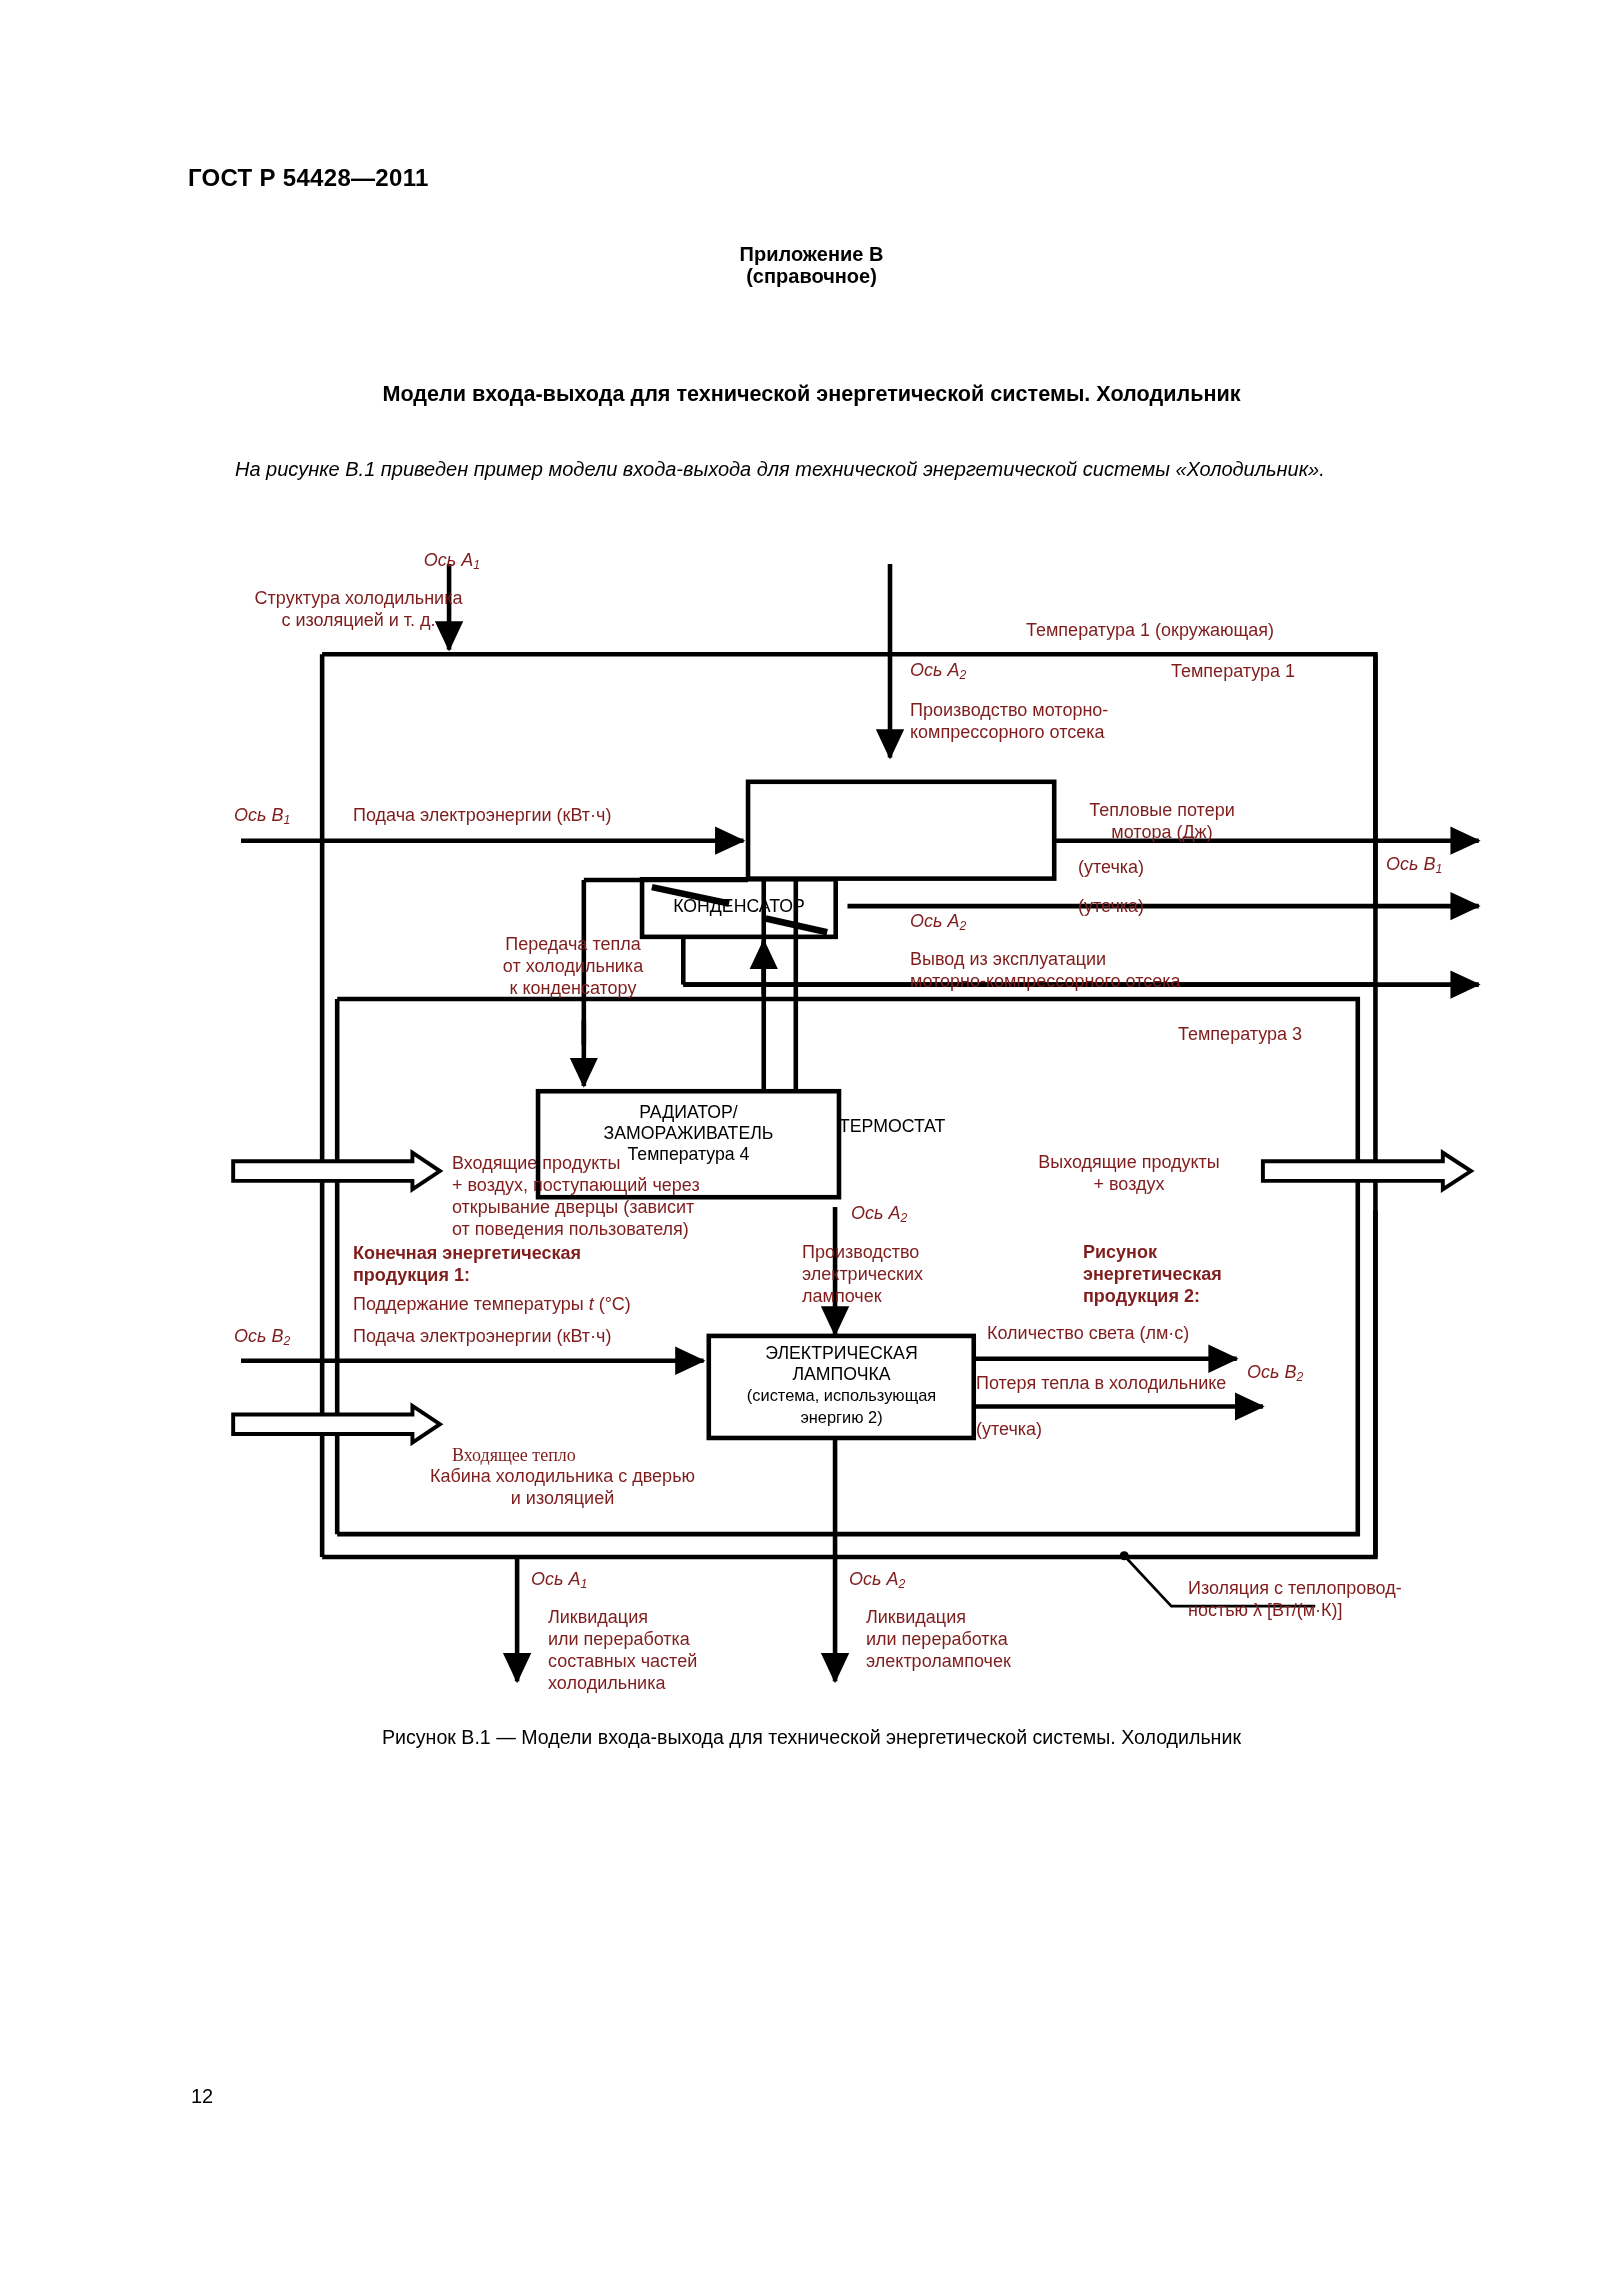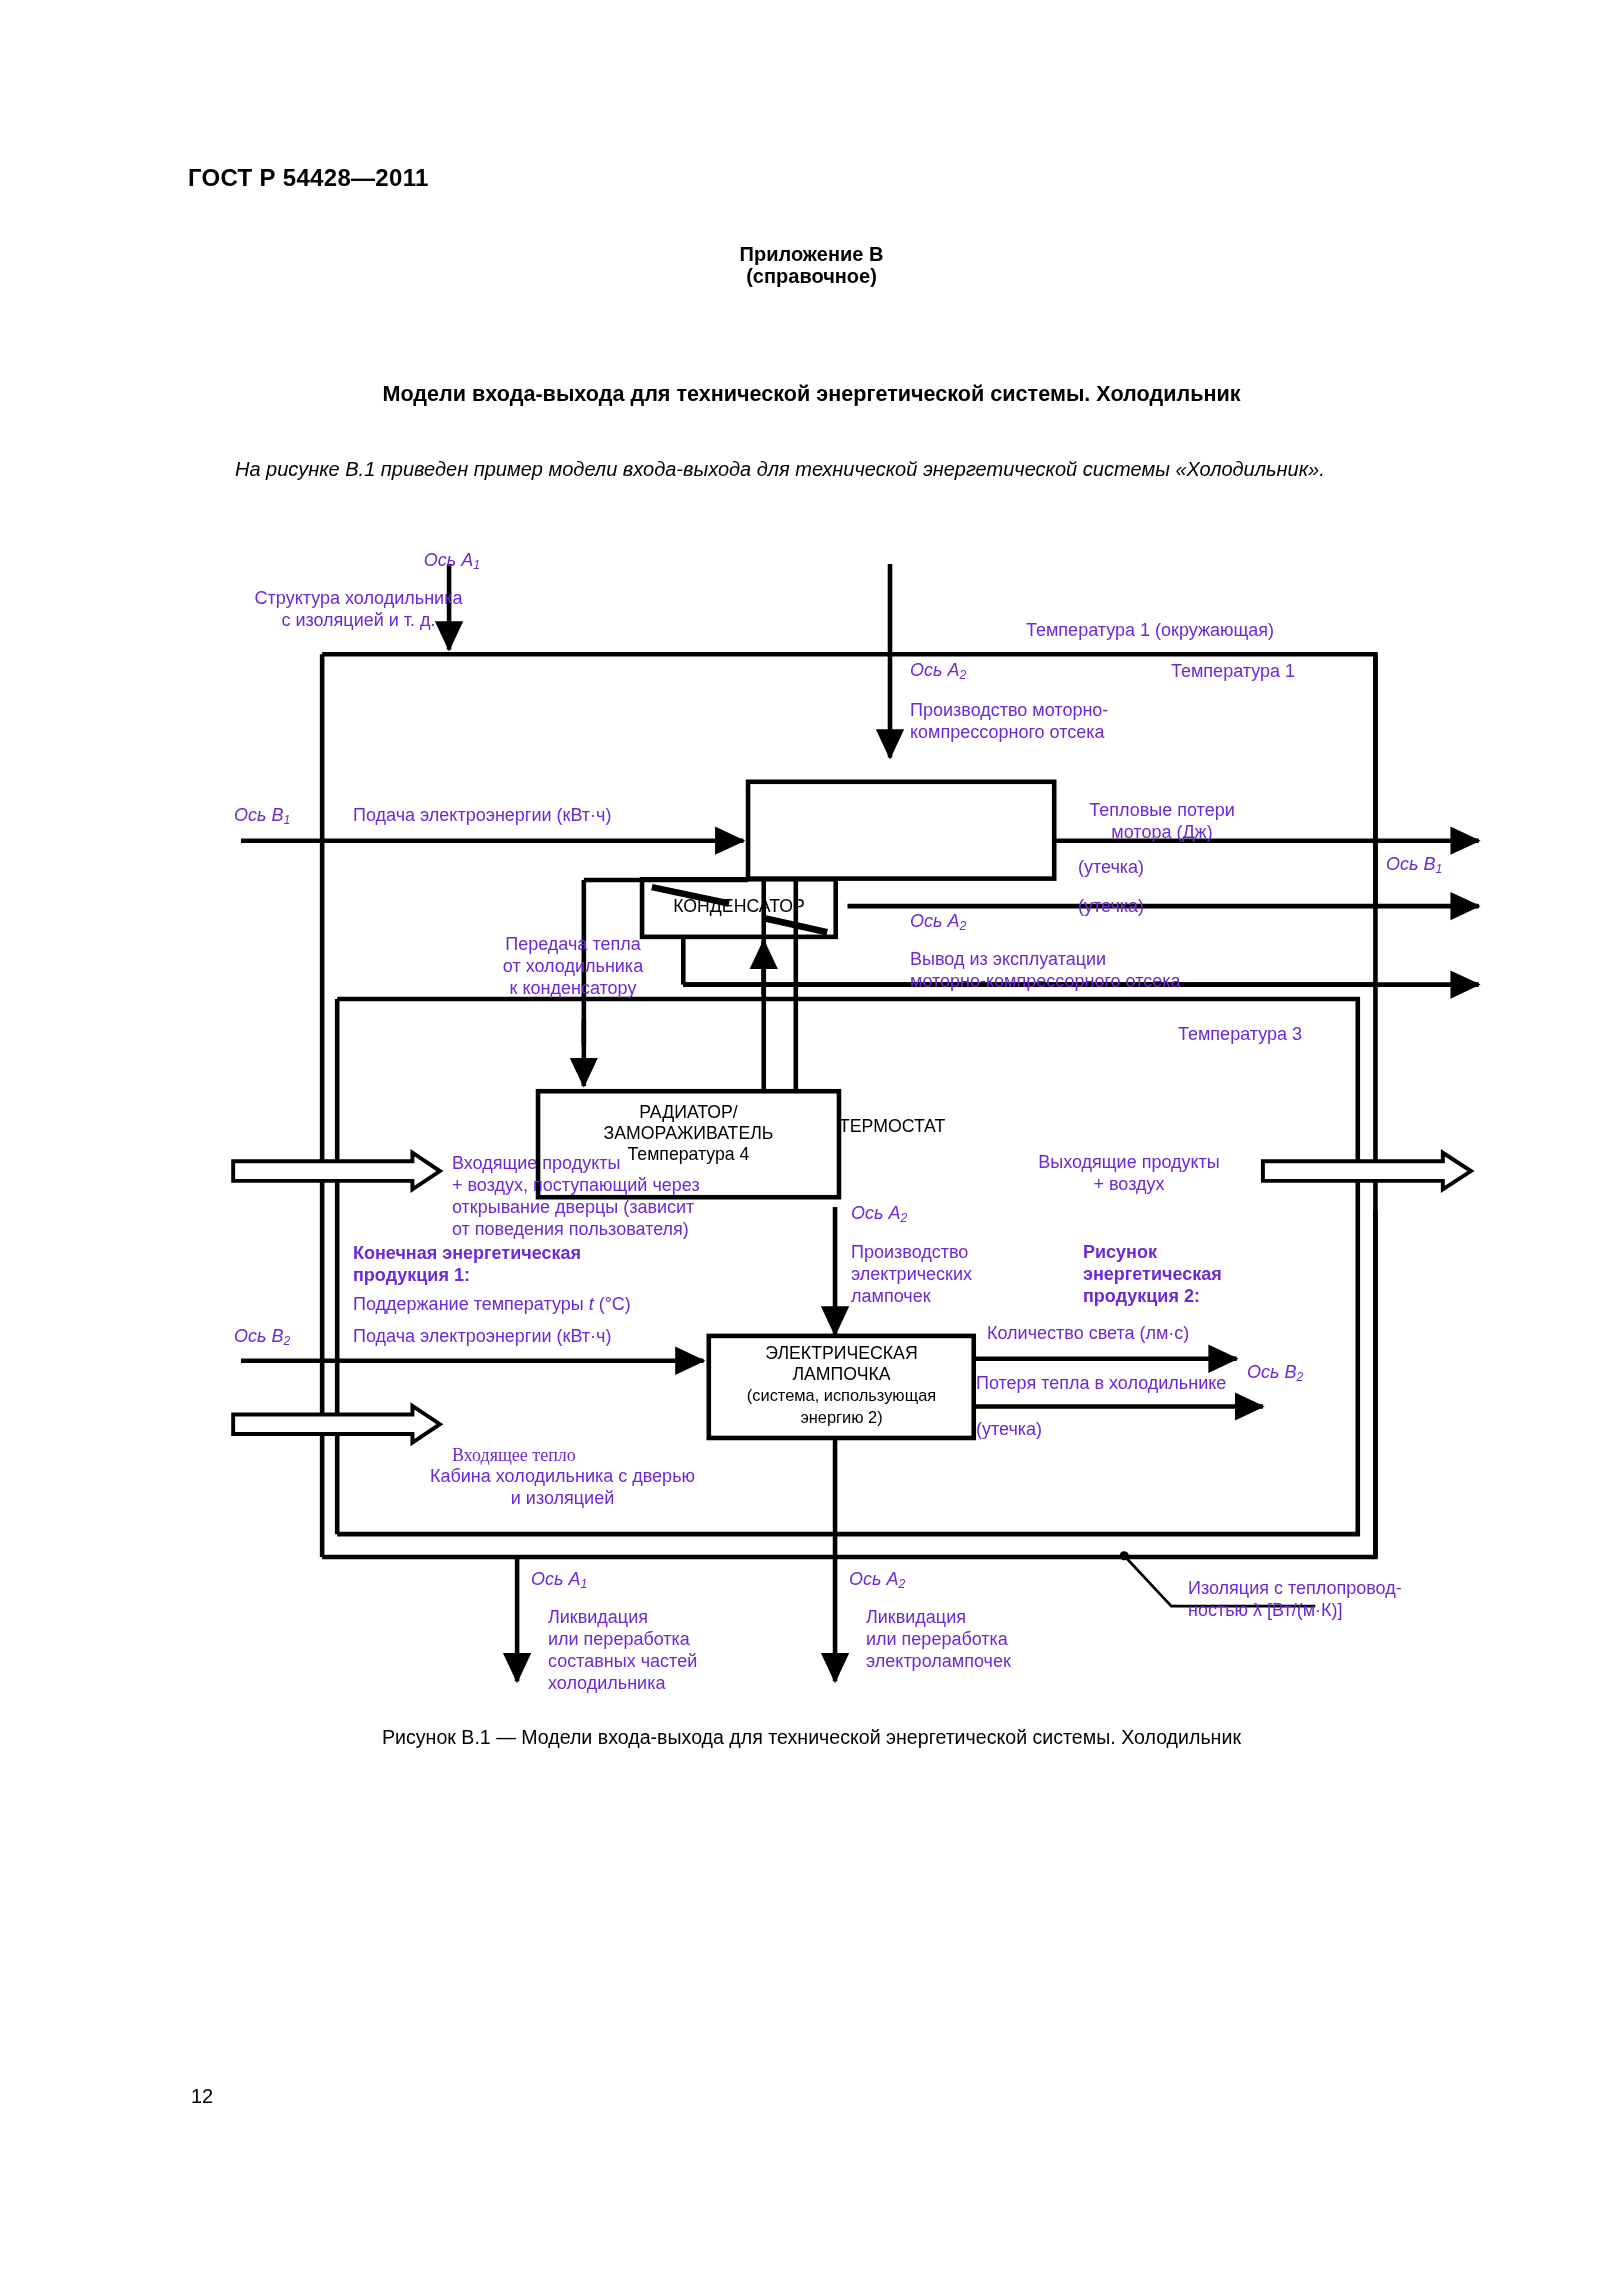--- a/index.html
+++ b/index.html
@@ -83,21 +83,21 @@
     top: 0;
     width: 1623px;
     height: 2295px;
     pointer-events: none;
   }
   .dlabel {
     position: absolute;
     font-size: 18px;
     line-height: 1.22;
     white-space: pre;
-    color: #6d28d9;
+    color: #7f1d1d;
   }
   .dlabel.b { font-weight: bold; }
   .dlabel.c { text-align: center; }
   .dlabel sub { font-size: 0.68em; font-style: italic; vertical-align: -0.28em; }
   .dlabel .it { font-style: italic; }
   .boxlabel {
     position: absolute;
     font-size: 17.7px;
     line-height: 1.2;
     text-align: center;
@@ -247,21 +247,21 @@
 
   <div class="dlabel b" style="left: 353px; top: 1243px; white-space: pre-line;">Конечная энергетическая
 продукция 1:</div>
   <div class="dlabel" style="left: 353px; top: 1294px; white-space: pre-line;"><span>Поддержание температуры </span><span class="it">t</span><span> (°C)</span></div>
 
   <div class="dlabel b" style="left: 1083px; top: 1242px; white-space: pre-line;">Рисунок
 энергетическая
 продукция 2:</div>
 
   <div class="dlabel" style="left: 851px; top: 1203px; white-space: pre-line;"><span class="it">Ось A</span><sub>2</sub></div>
-  <div class="dlabel" style="left: 851px; top: 1242px; white-space: pre-line;">Производство
+  <div class="dlabel" style="left: 802px; top: 1242px; white-space: pre-line;">Производство
 электрических
 лампочек</div>
 
   <div class="dlabel" style="left: 234px; top: 1326px; white-space: pre-line;"><span class="it">Ось B</span><sub>2</sub></div>
   <div class="dlabel" style="left: 353px; top: 1326px; white-space: pre-line;">Подача электроэнергии (кВт·ч)</div>
 
   <div class="dlabel" style="left: 987px; top: 1323px; white-space: pre-line;">Количество света (лм·с)</div>
   <div class="dlabel" style="left: 1247px; top: 1362px; white-space: pre-line;"><span class="it">Ось B</span><sub>2</sub></div>
 
   <div class="dlabel" style="left: 976px; top: 1373px; white-space: pre-line;">Потеря тепла в холодильнике</div>

